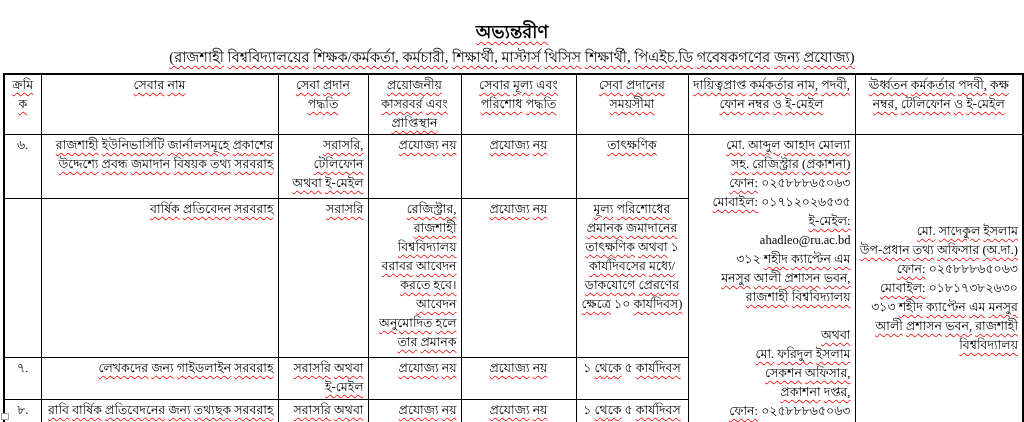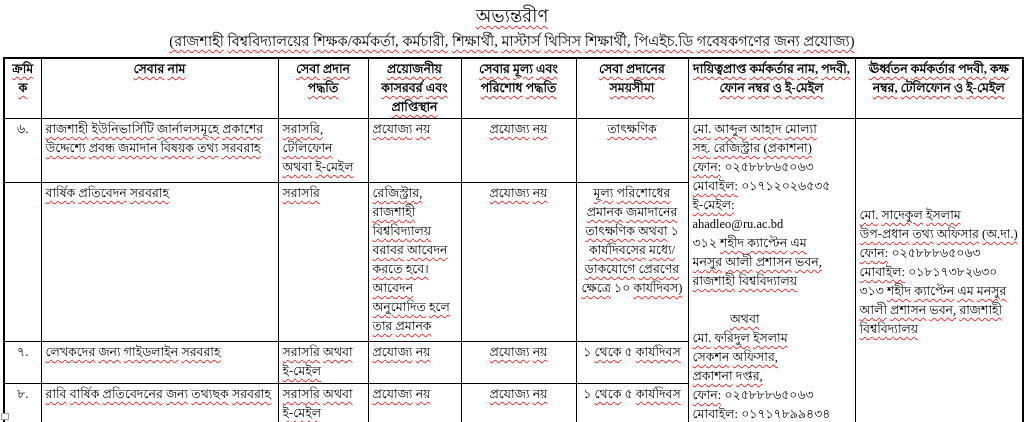--- a/index.html
+++ b/index.html
@@ -7,23 +7,24 @@
   body {
     width: 1024px; height: 422px;
     font-family: "Liberation Serif", "DejaVu Serif", serif;
     color: #000000;
     position: relative;
     overflow: hidden;
   }
   .page-title {
     text-align: center;
     font-size: 18px;
-    font-weight: normal;
+    font-weight: bold;
     padding-top: 3px;
     line-height: 26px;
+    margin-top: 16px;
   }
   .page-subtitle {
     text-align: center;
     font-size: 14.5px;
     font-weight: normal;
     line-height: 24px;
   }
   table.service-table {
     border-collapse: collapse;
     table-layout: fixed;
@@ -35,26 +36,26 @@
   .service-table th, .service-table td {
     border: 1px solid #000;
     vertical-align: top;
     font-size: 12.5px;
     line-height: 19px;
     padding: 1px 4px;
     overflow: hidden;
     word-wrap: break-word;
   }
   .service-table th {
-    font-weight: bold;
+    font-weight: normal;
     text-align: center;
     vertical-align: top;
   }
   .c-center { text-align: center; }
-  .c-left   { text-align: left; }
+  .c-left   { text-align: right; }
   .v-mid    { vertical-align: middle !important; }
   .prewrap  { white-space: pre-line; }
   
   .sp {
     text-decoration-line: underline;
     text-decoration-style: wavy;
     text-decoration-color: #ff0000;
     text-decoration-thickness: 1px;
     text-underline-offset: 3px;
   }

